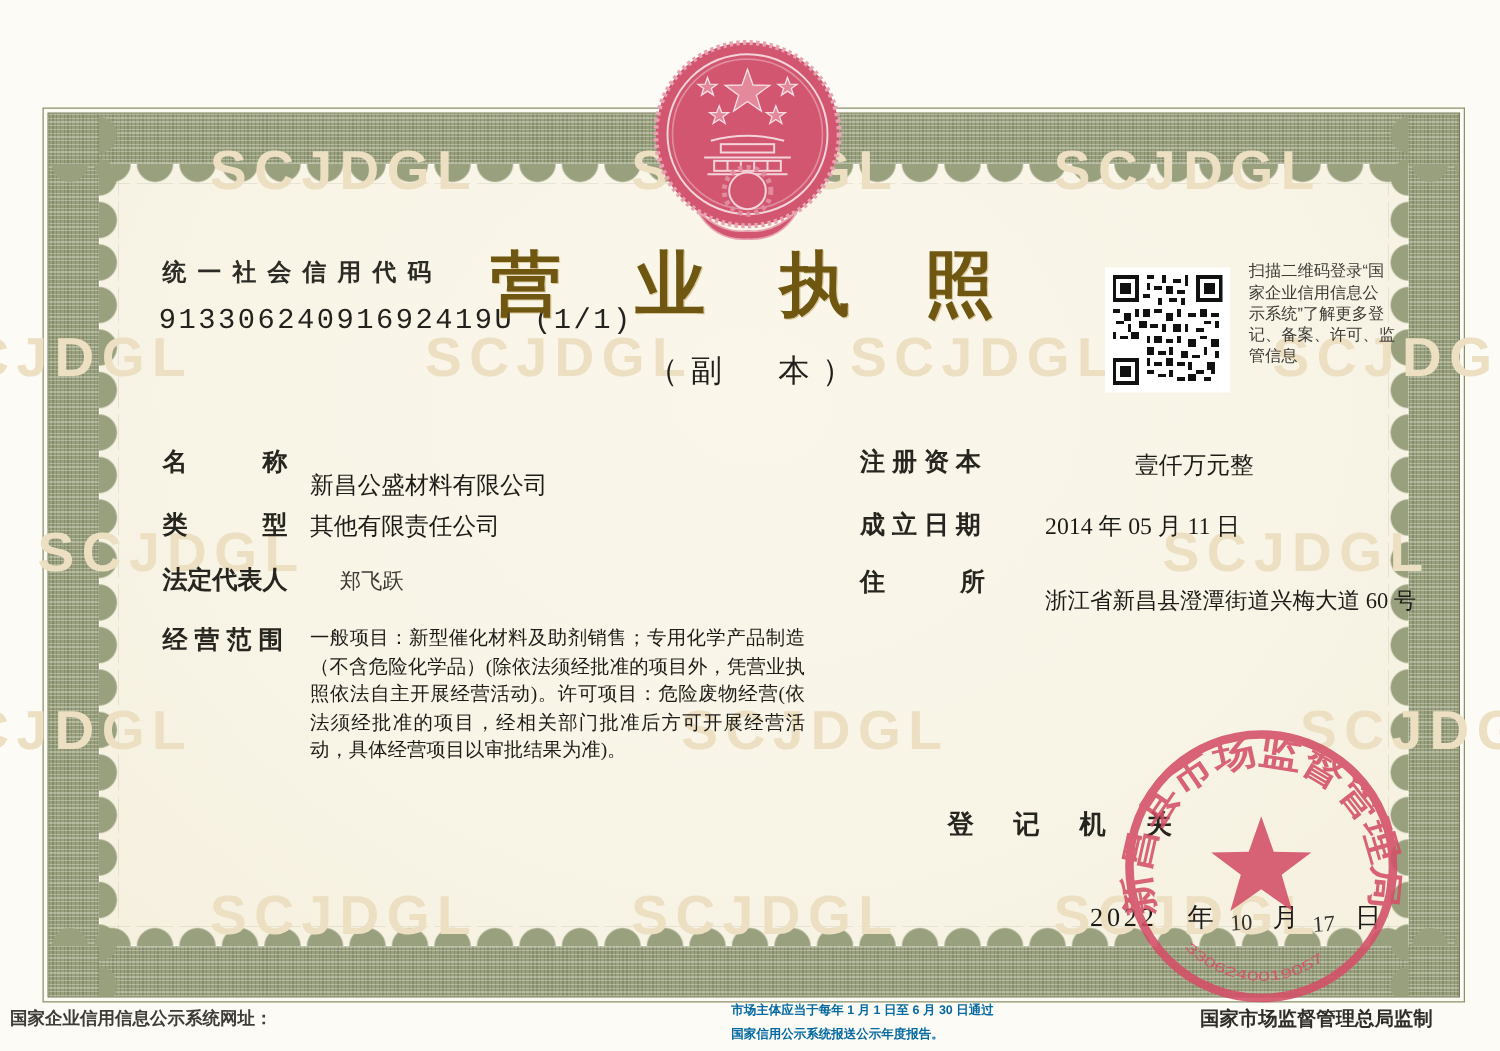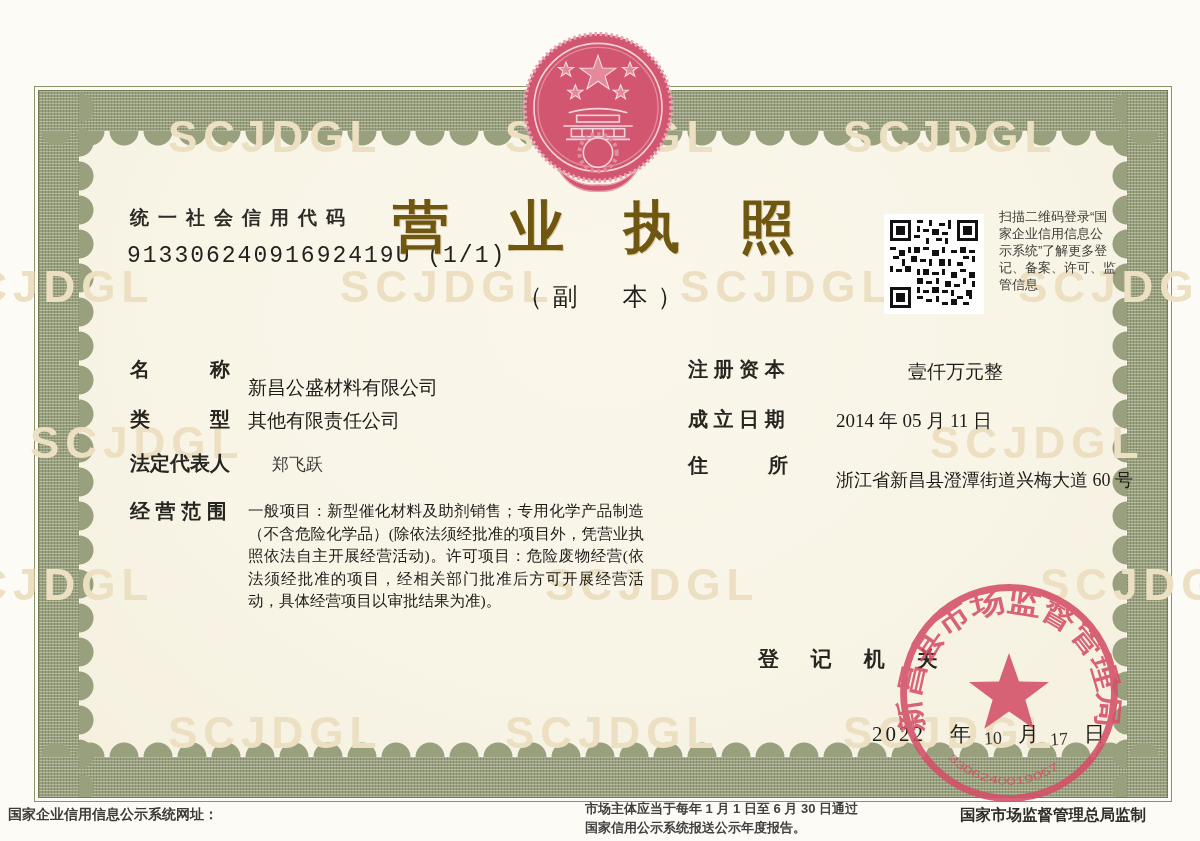--- a/index.html
+++ b/index.html
@@ -80,22 +80,22 @@
   .d-day-num { left:178px; top:7px; font-size:18px; color:#33322e; transform:rotate(-4deg); }
   .d-daychar { left:212px; top:-2px; }
 
   .seal { position:absolute; left:893px; top:577px; width:232px; height:232px; opacity:.88; z-index:6; }
 
   
   .emblem { position:absolute; left:517px; top:30px; width:162px; height:168px; z-index:7; }
 
   
   .footer-left { position:absolute; left:8px; top:806px; font-size:14px; color:#3d3c35; font-weight:600;text-align:right; }
-  .footer-mid { position:absolute; left:585px; top:799px; width:330px; font-size:13px;
-        line-height:19px; color:#404040; font-weight:600; }
+  .footer-mid { position:absolute; left:585px; top:799px; width:330px; font-size:10px;
+        line-height:19px; color:#0369a1; font-weight:600; }
   .footer-right { position:absolute; left:960px; top:805px; font-size:15.5px; color:#2e2d27; font-weight:700; }
 
   
   .qr-finder { fill:#111; } .qr-white { fill:#fff; }
 </style>
 </head>
 <body>
 
 <div class="page">
 

